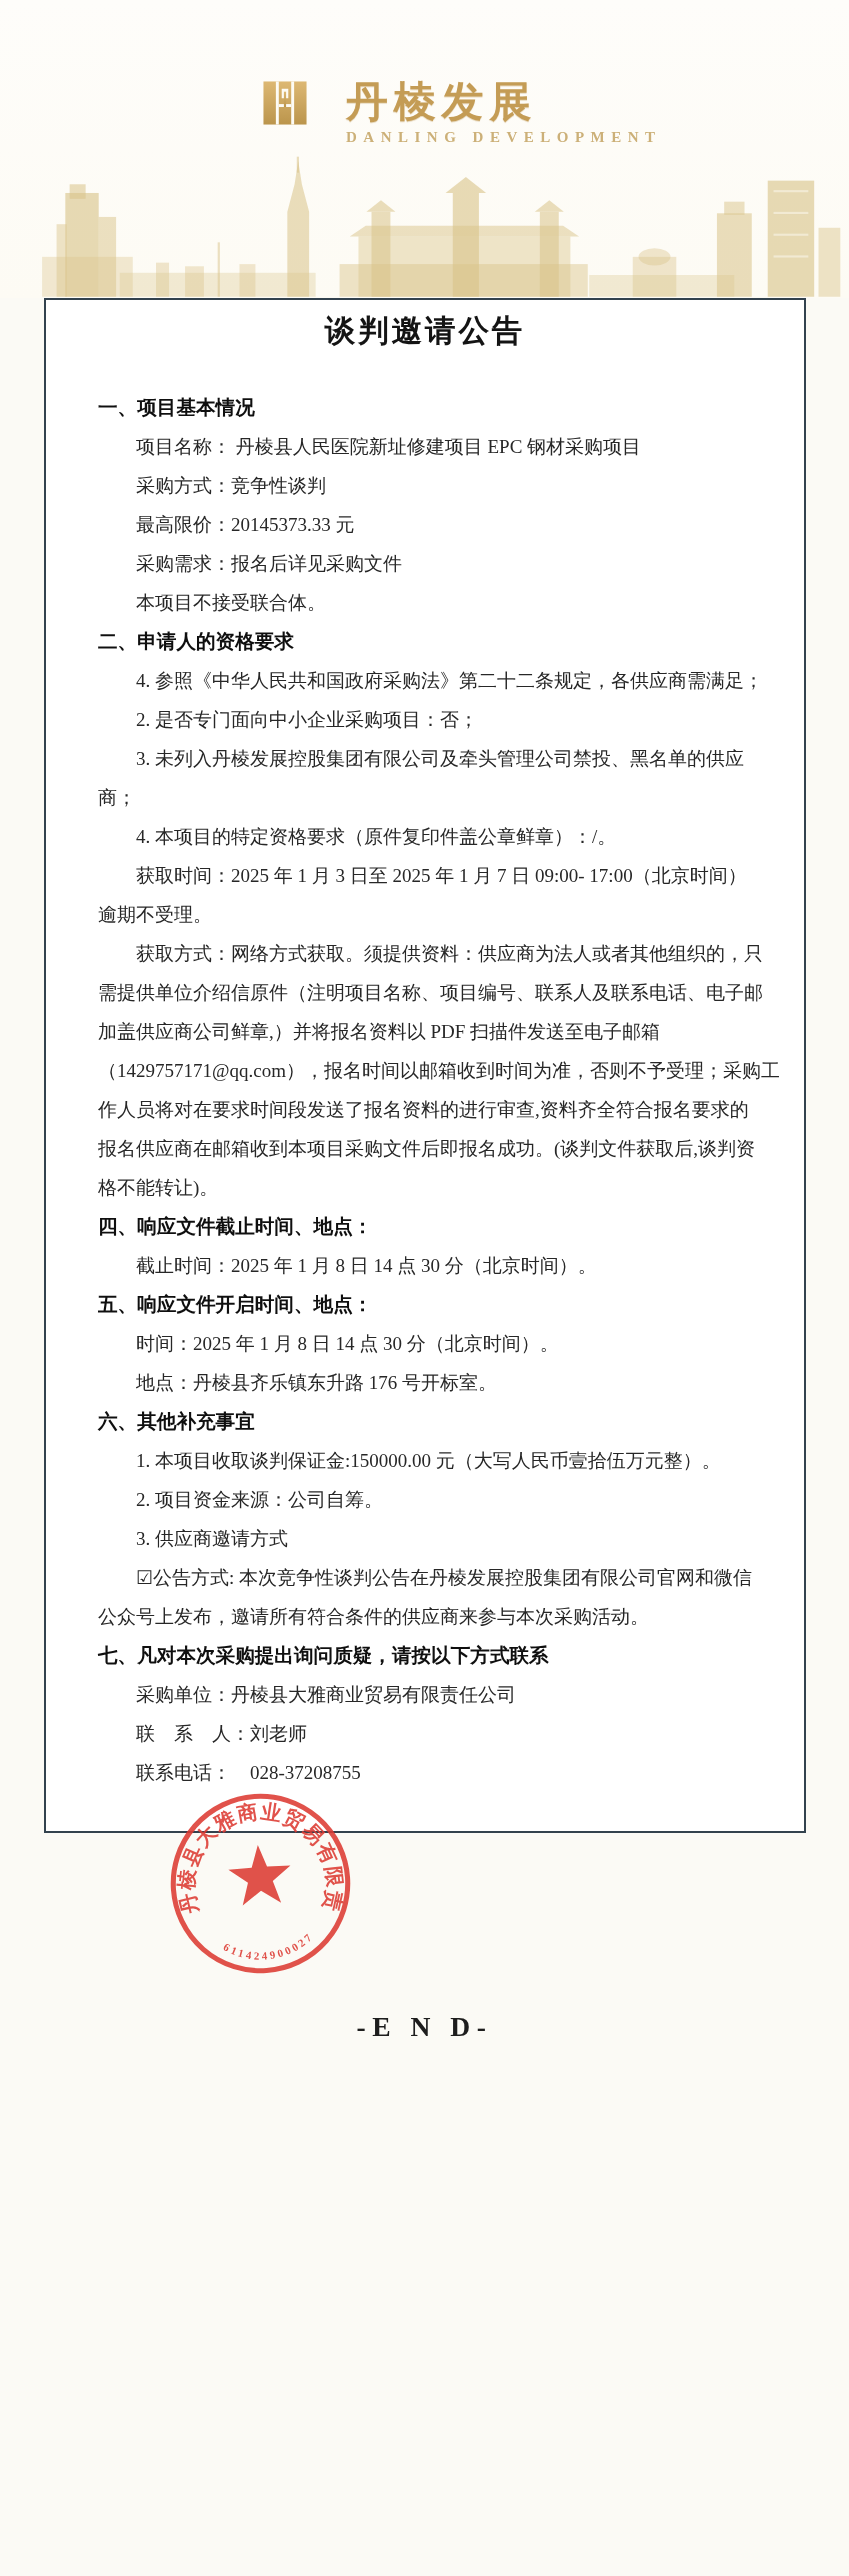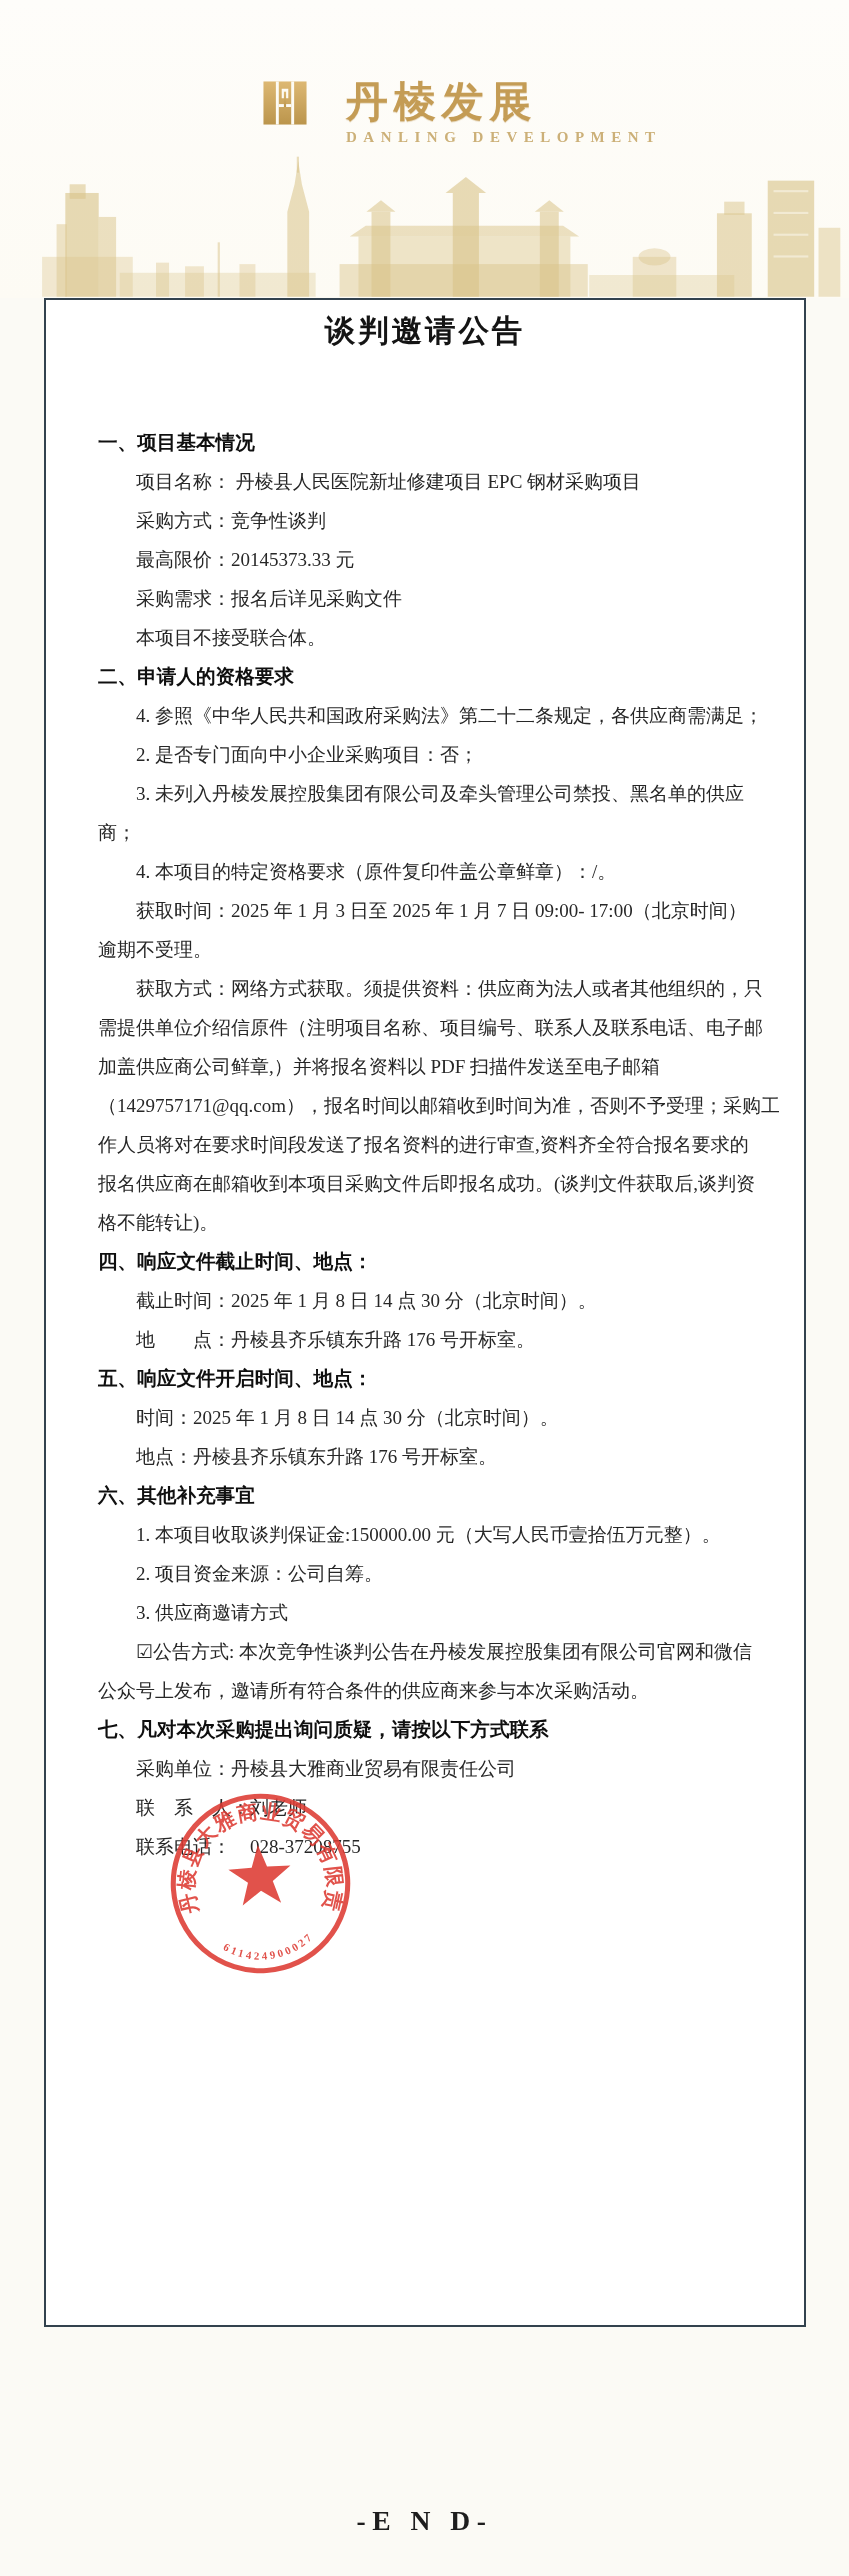--- a/index.html
+++ b/index.html
@@ -29,33 +29,33 @@
     margin-top:7.3px;font-size:15px;line-height:13px;
     letter-spacing:6.5px;color:#ccb078;font-weight:700;
     font-family:"Liberation Serif","DejaVu Serif",serif;
     white-space:nowrap;
   }
   .skyline{position:absolute;left:0;bottom:1.5px;width:849px;height:142px;display:block;}
   
   .doc-box{
     position:relative;
     margin-left:44px;
-    width:762px;height:2029px;
+    width:762px;height:1535px;
     box-sizing:border-box;
     background:#ffffff;
     border:2.9px solid #33424e;
   }
   .doc-title{
     margin:11.6px 0 0 0;
     text-align:center;
     font-size:30.5px;line-height:39px;height:39px;
     font-weight:700;letter-spacing:2.9px;color:#141414;
   }
   .doc-content{
-    margin-top:72px;
+    margin-top:37px;
     padding:0 33px 0 52px;
     font-size:19px;color:#272727;
   }
   .doc-content p{
     margin:0;height:39px;line-height:39px;
     white-space:nowrap;
   }
   .doc-content p.h{
     font-weight:700;font-size:19.6px;color:#0f0f0f;
     font-family:"Liberation Sans","DejaVu Sans",sans-serif;
@@ -172,21 +172,20 @@
     <p class="cont">逾期不受理。</p>
     <p class="ind">获取方式：网络方式获取。须提供资料：供应商为法人或者其他组织的，只</p>
     <p class="cont">需提供单位介绍信原件（注明项目名称、项目编号、联系人及联系电话、电子邮</p>
     <p class="cont">加盖供应商公司鲜章,）并将报名资料以 PDF 扫描件发送至电子邮箱</p>
     <p class="cont">（1429757171@qq.com），报名时间以邮箱收到时间为准，否则不予受理；采购工</p>
     <p class="cont">作人员将对在要求时间段发送了报名资料的进行审查,资料齐全符合报名要求的</p>
     <p class="cont">报名供应商在邮箱收到本项目采购文件后即报名成功。(谈判文件获取后,谈判资</p>
     <p class="cont">格不能转让)。</p>
     <p class="h">四、响应文件截止时间、地点：</p>
     <p class="ind">截止时间：2025 年 1 月 8 日 14 点 30 分（北京时间）。</p>
-    <p class="ind">地　　点：丹棱县齐乐镇东升路 176 号开标室。</p>
     <p class="h">五、响应文件开启时间、地点：</p>
     <p class="ind">时间：2025 年 1 月 8 日 14 点 30 分（北京时间）。</p>
     <p class="ind">地点：丹棱县齐乐镇东升路 176 号开标室。</p>
     <p class="h">六、其他补充事宜</p>
     <p class="ind">1. 本项目收取谈判保证金:150000.00 元（大写人民币壹拾伍万元整）。</p>
     <p class="ind">2. 项目资金来源：公司自筹。</p>
     <p class="ind">3. 供应商邀请方式</p>
     <p class="ind">☑公告方式: 本次竞争性谈判公告在丹棱发展控股集团有限公司官网和微信</p>
     <p class="cont">公众号上发布，邀请所有符合条件的供应商来参与本次采购活动。</p>
     <p class="h">七、凡对本次采购提出询问质疑，请按以下方式联系</p>

